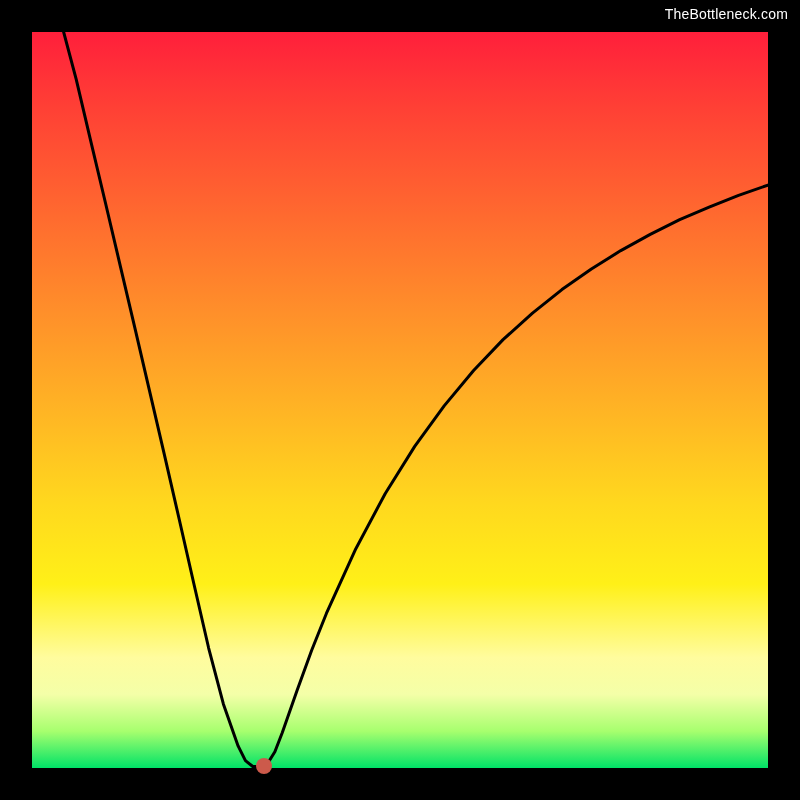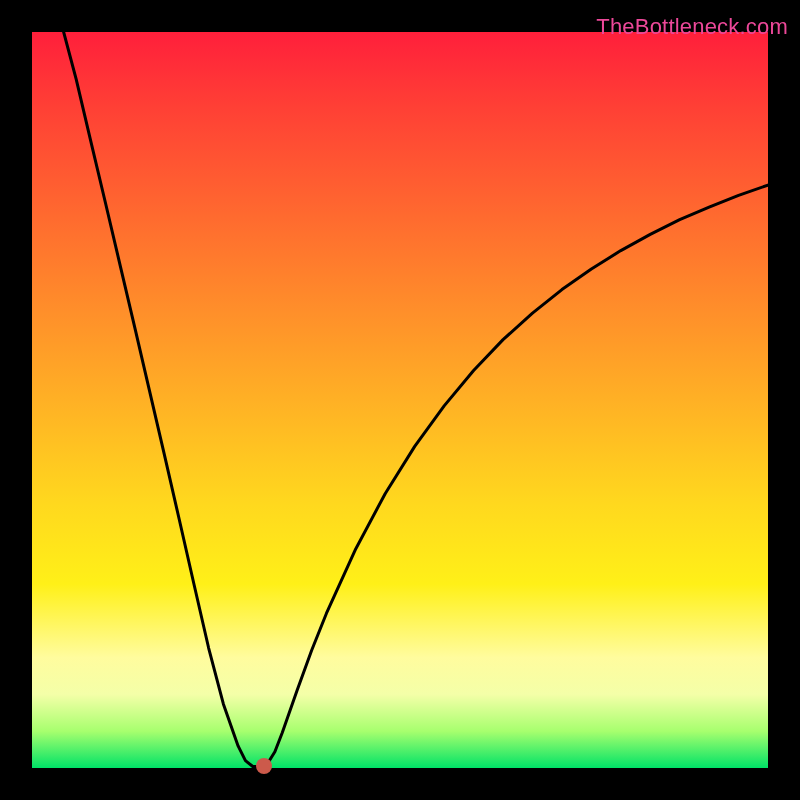--- a/index.html
+++ b/index.html
@@ -37,25 +37,24 @@
       #fffc9e 85%,
       #f4ffa8 90%,
       #a7ff6e 95%,
       #00e267 100%
     );
   }
   .attribution {
     position: absolute;
     top: 6px;
     right: 12px;
-    color: #ec4899;
-    font-size: 22px;
+    color: #ffffff;
+    font-size: 14px;
     font-weight: 500;
     letter-spacing: 0.2px;
-    margin-top: 8px;
   }
   svg.curve {
     position: absolute;
     left: 0;
     top: 0;
     width: 736px;
     height: 736px;
   }
   .marker {
     position: absolute;

